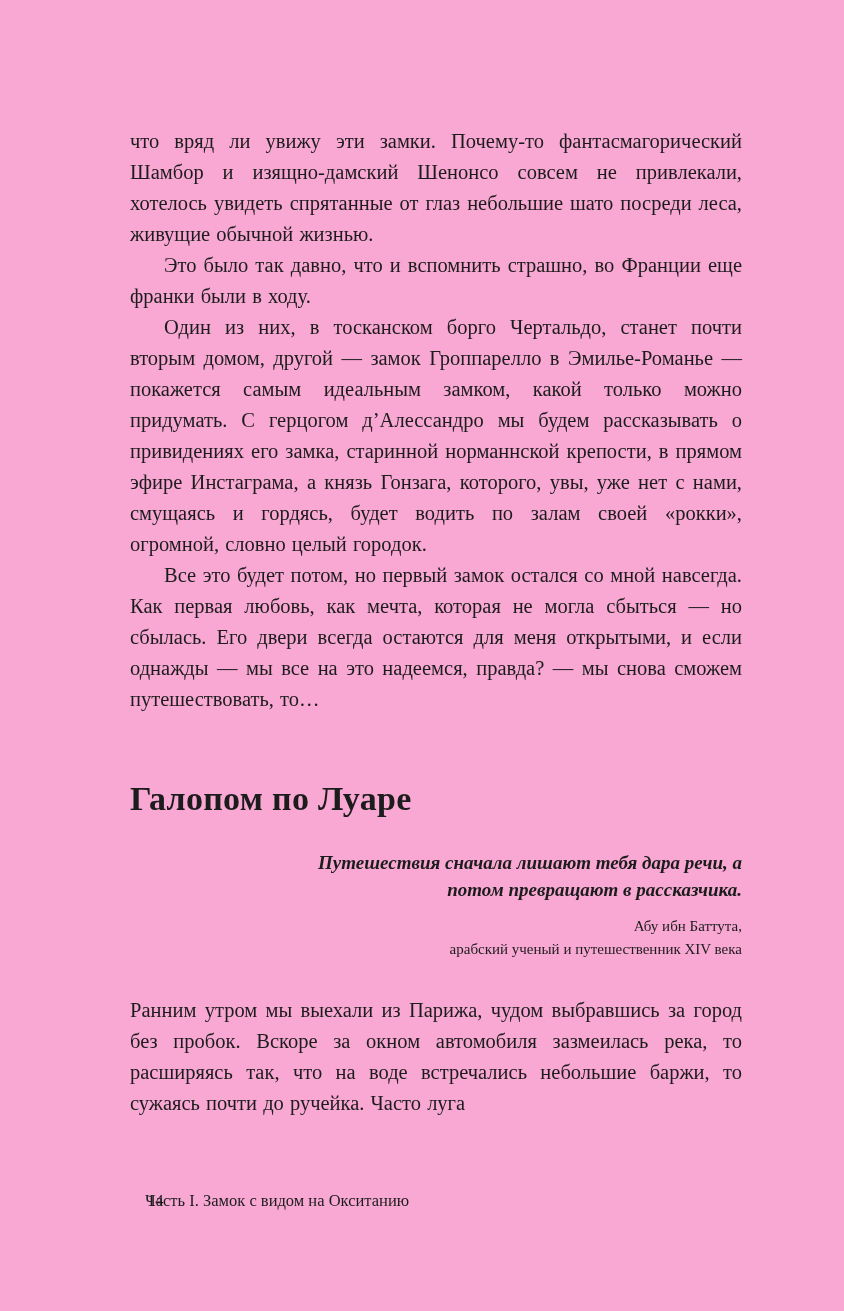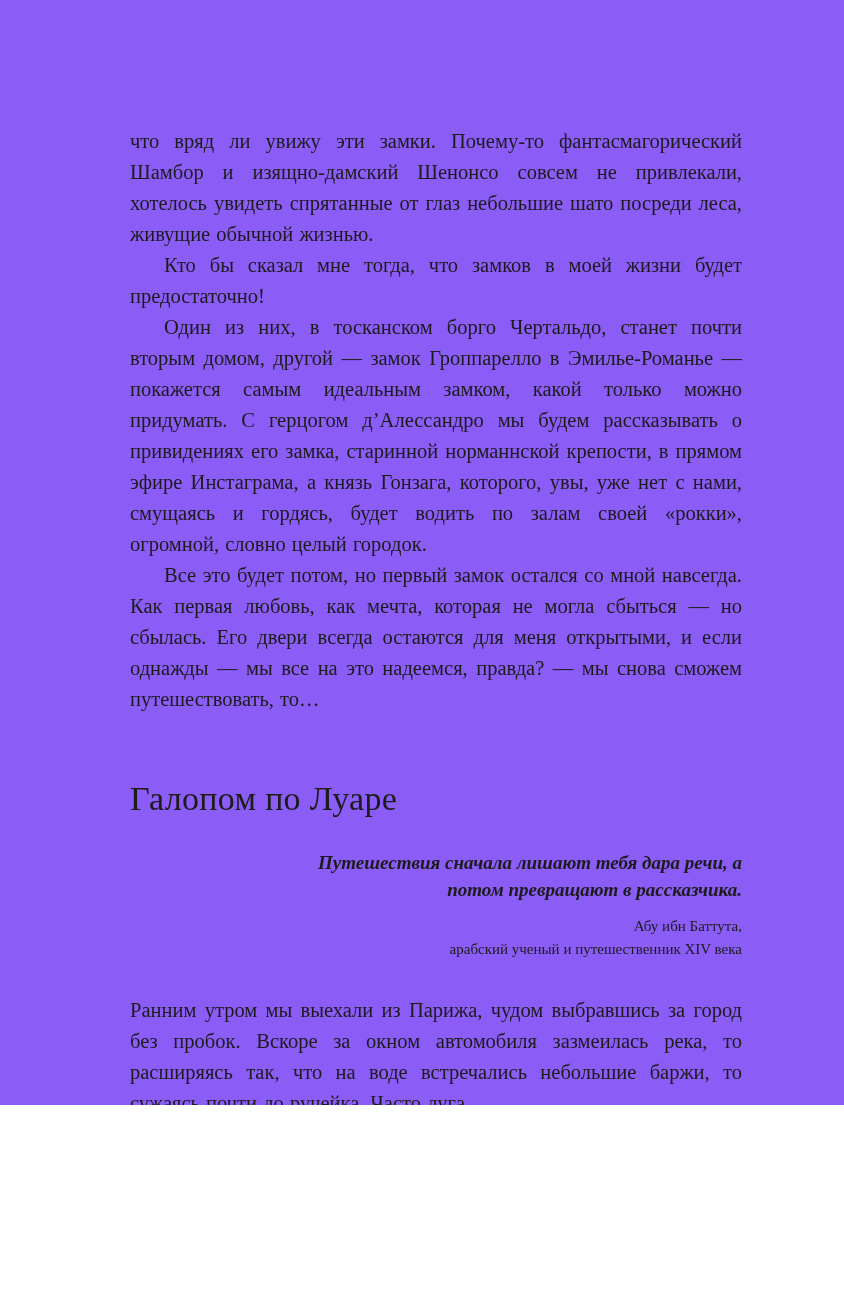--- a/index.html
+++ b/index.html
@@ -8,22 +8,22 @@
   }
   body {
     width: 844px;
     height: 1311px;
     font-family: "Liberation Serif", "DejaVu Serif", serif;
     color: #1c1c1c;
   }
   .page {
     position: relative;
     width: 844px;
-    height: 1105px;
-    background: #8b5cf6;
+    height: 1311px;
+    background: #f9a8d4;
     overflow: hidden;
     padding-left: 8px;
   }
   .text-block {
     position: absolute;
     left: 130px;
     top: 126px;
     width: 612px;
   }
   p.para {
@@ -33,21 +33,21 @@
     text-indent: 34px;
     word-spacing: 1px;
     hyphens: auto;
   }
   p.para.no-indent {
     text-indent: 0;
   }
   h1.chapter-title {
     font-size: 34px;
     line-height: 40px;
-    font-weight: 400;
+    font-weight: 700;
     letter-spacing: 0.3px;
     margin-top: 64px;
     margin-bottom: 30px;
   }
   .epigraph {
     width: 432px;
     margin-left: auto;
     text-align: right;
     font-style: italic;
     font-weight: bold;
@@ -86,22 +86,22 @@
 </style>
 </head>
 <body>
 
 <div class="page">
 
   <div class="text-block">
 
     <p class="para no-indent">что вряд ли увижу эти замки. Почему-то фантасмагорический Шамбор и изящно-дамский Шенонсо совсем не привлекали, хотелось увидеть спрятанные от глаз небольшие шато посреди леса, живущие обычной жизнью.</p>
 
+    <p class="para">Это было так давно, что и вспомнить страшно, во Франции еще франки были в ходу.</p>
 
-    <p class="para">Кто бы сказал мне тогда, что замков в моей жизни будет предостаточно!</p>
 
     <p class="para">Один из них, в тосканском борго Чертальдо, станет почти вторым домом, другой — замок Гроппарелло в Эмилье-Романье — покажется самым идеальным замком, какой только можно придумать. С герцогом д’Алессандро мы будем рассказывать о привидениях его замка, старинной норманнской крепости, в прямом эфире Инстаграма, а князь Гонзага, которого, увы, уже нет с нами, смущаясь и гордясь, будет водить по залам своей «рокки», огромной, словно целый городок.</p>
 
     <p class="para">Все это будет потом, но первый замок остался со мной навсегда. Как первая любовь, как мечта, которая не могла сбыться — но сбылась. Его двери всегда остаются для меня открытыми, и если однажды — мы все на это надеемся, правда? — мы снова сможем путешествовать, то…</p>
 
     <h1 class="chapter-title">Галопом по Луаре</h1>
 
     <div class="epigraph">Путешествия сначала лишают тебя дара речи, а потом превращают в рассказчика.</div>
 
     <div class="epigraph-attribution">

